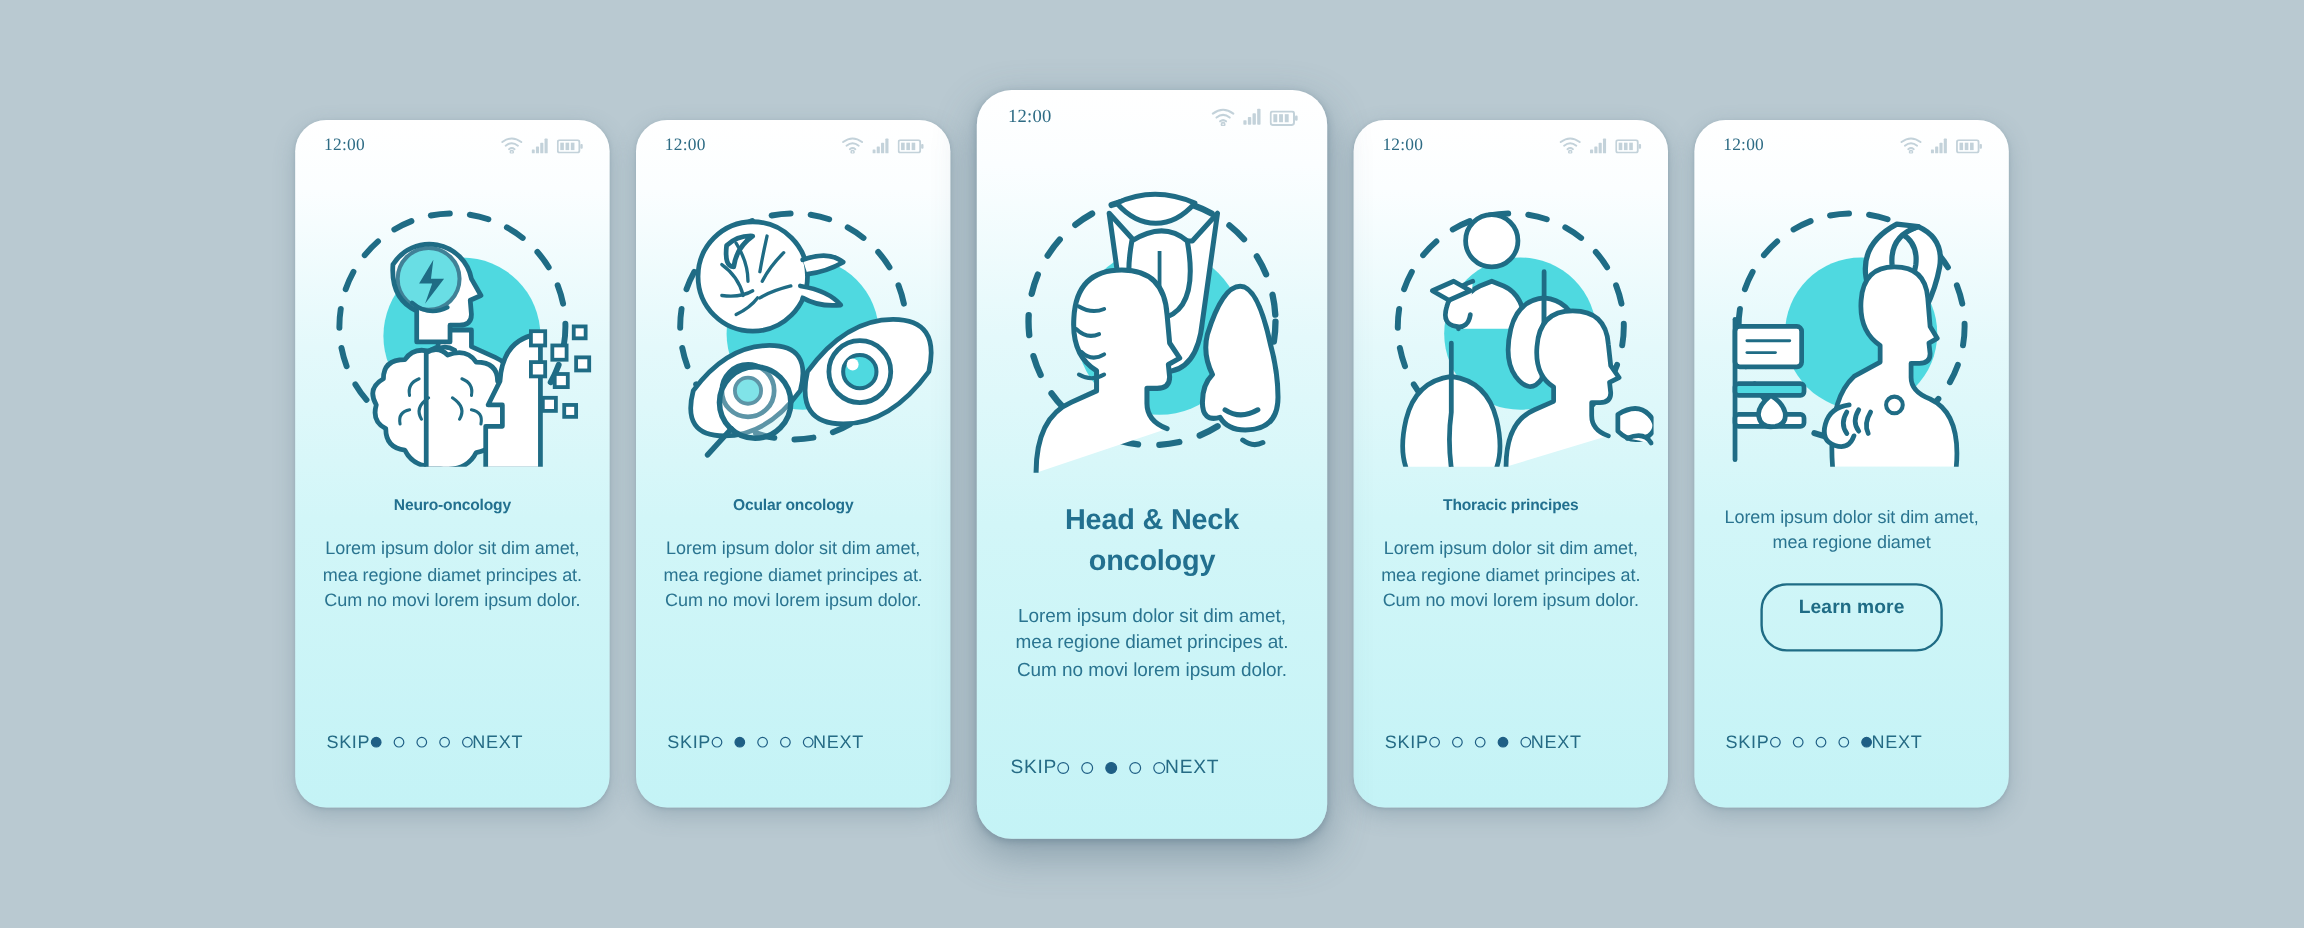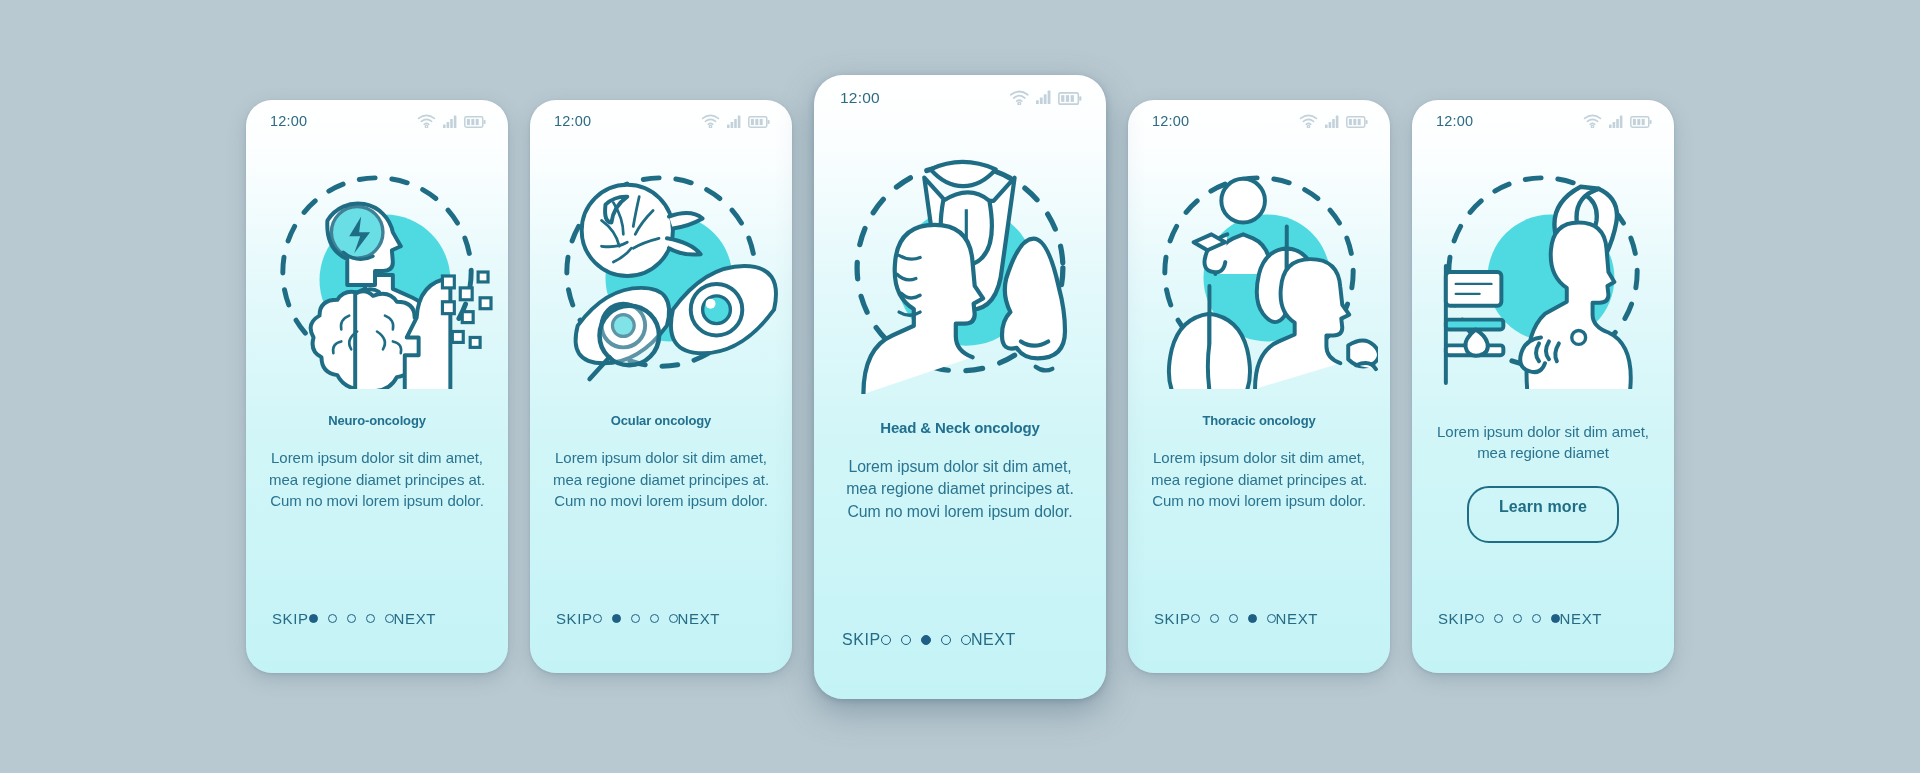--- a/index.html
+++ b/index.html
@@ -51,20 +51,21 @@
     display: flex;
     align-items: center;
     justify-content: space-between;
     padding: 0 22px 0 24px;
   }
   .card.featured .statusbar { height: 46px; padding: 0 24px 0 26px; }
   .clock {
     font-size: 14.5px;
     color: #2d6b84;
     letter-spacing: .2px;
+    font-family: Liberation Serif, serif;
   }
   .card.featured .clock { font-size: 15.5px; }
   .sysicons { display: flex; align-items: flex-end; gap: 7px; }
   .sysicons svg { display: block; }
 
   
   .illo {
     flex: none;
     height: 262px;
     display: flex;
@@ -82,21 +83,21 @@
     text-align: center;
   }
   .title {
     font-size: 13px;
     font-weight: bold;
     color: #22708f;
     line-height: 1.42;
     letter-spacing: -.15px;
     margin-top: 8px;
   }
-  .card.featured .title { font-size: 15px; margin-top: 6px; }
+  .card.featured .title { font-size: 24px; margin-top: 6px; }
   .desc {
     margin-top: 17px;
     font-size: 15px;
     line-height: 1.42;
     color: #2a7490;
     letter-spacing: -.05px;
   }
   .card.featured .desc { font-size: 15.8px; margin-top: 18px; }
 
   
@@ -483,21 +484,21 @@
     </g>
 
     <g fill="#ffffff" stroke="#1f6c85" stroke-width="4" stroke-linejoin="round" stroke-linecap="round">
       <path d="M116 230 q0-38 24-48 l16-7 v-12 q-16-10-14-34 2-30 30-30 28 0 30 28 l2 18 7 10 -8 4 1 9 q0 8-9 8 h-7 v11 q0 12 14 17"></path>
       <path d="M210 186 q16-10 26 0 10 10 0 18 -14 8-26-4z"></path>
       <path d="M218 206 q14-6 20 4"></path>
     </g>
   </svg>
         </div>
         <div class="textblock">
-          <div class="title">Thoracic oncology</div>
+          <div class="title">Thoracic principes</div>
           <div class="desc">Lorem ipsum dolor sit dim amet, mea regione diamet principes at. Cum no movi lorem ipsum dolor.</div>
         </div>
         <div class="navbar">
           <span class="navlabel">SKIP</span>
           <span class="dots">
             <span class="dot"></span>
             <span class="dot"></span>
             <span class="dot"></span>
             <span class="dot active"></span>
             <span class="dot"></span>

